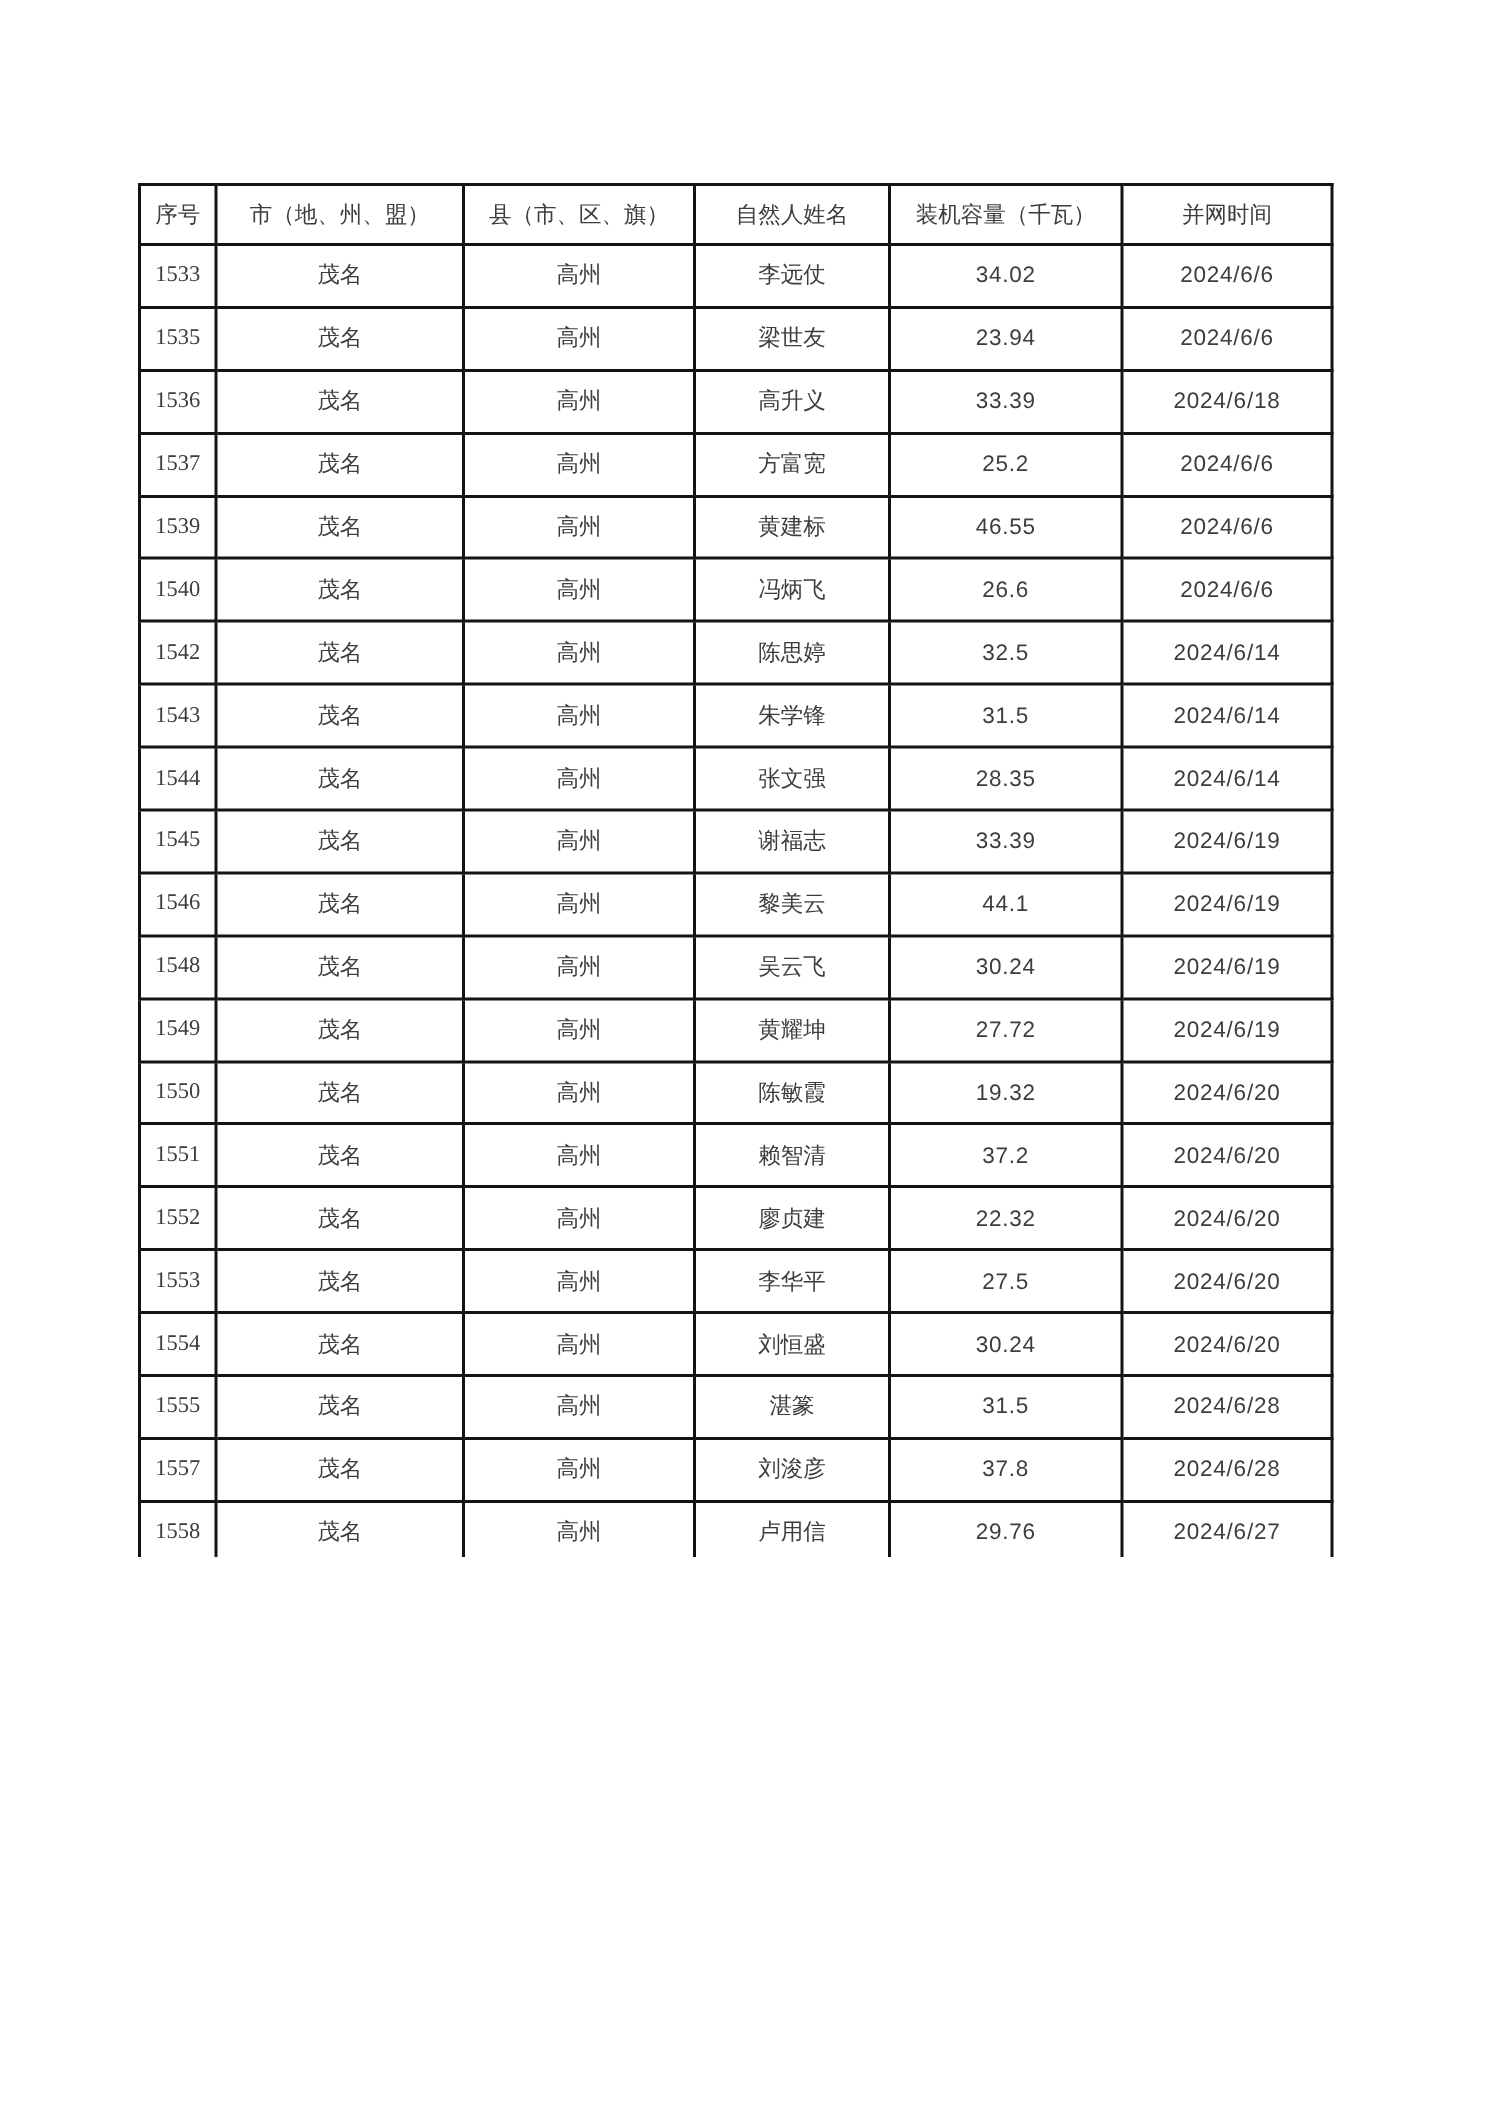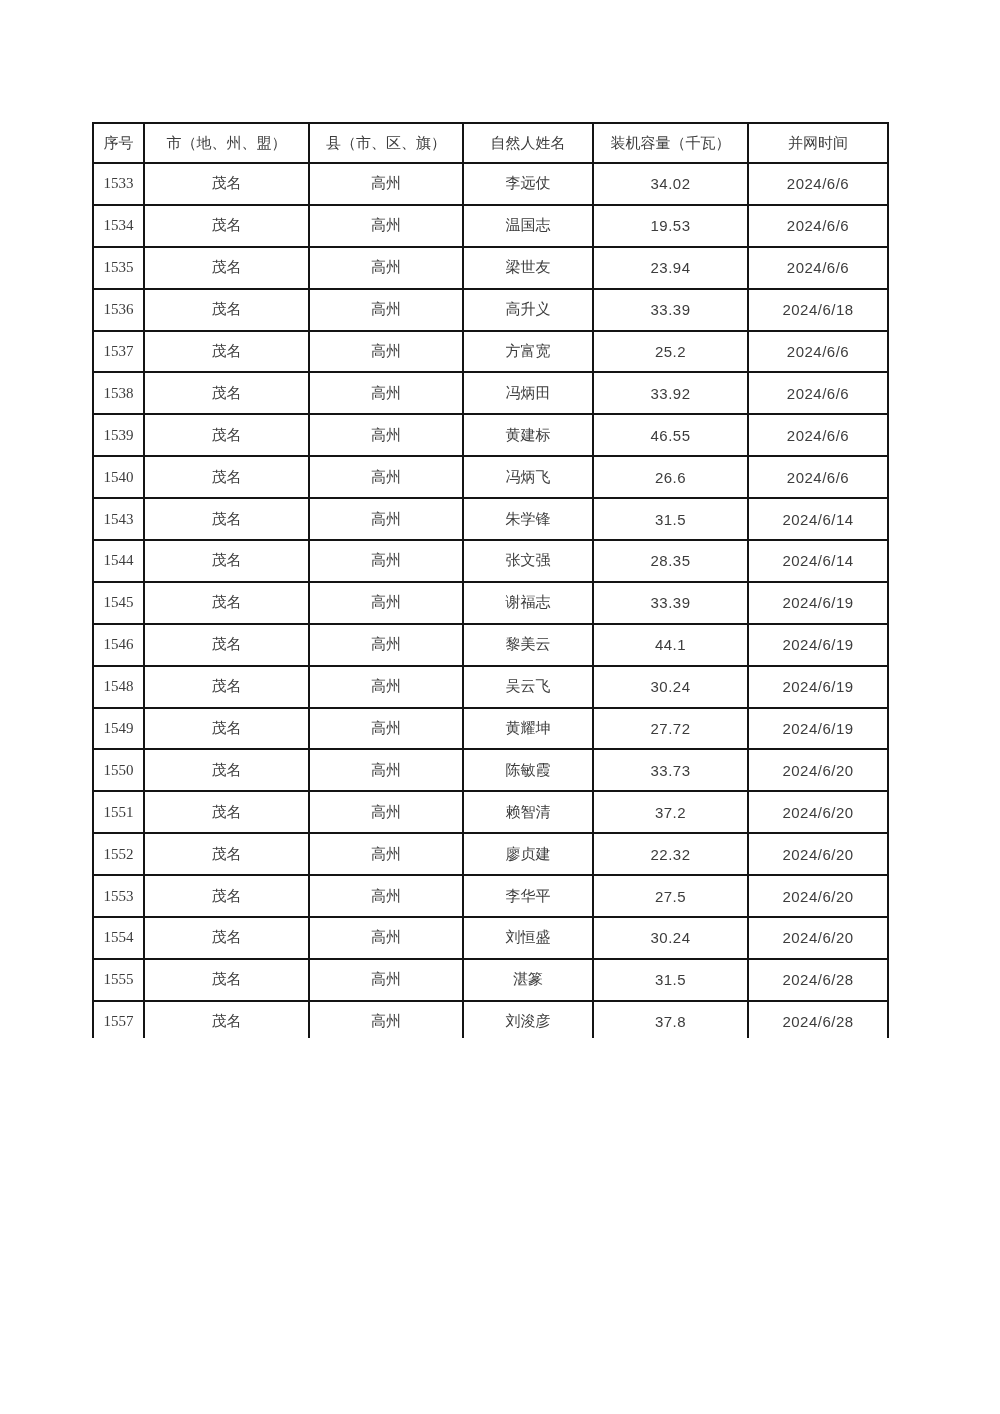--- a/index.html
+++ b/index.html
@@ -69,28 +69,20 @@
     <tbody>
         <tr>
           <td>1533</td>
           <td>茂名</td>
           <td>高州</td>
           <td>李远仗</td>
           <td class="num">34.02</td>
           <td class="date">2024/6/6</td>
         </tr>
         <tr>
-          <td>1534</td>
-          <td>茂名</td>
-          <td>高州</td>
-          <td>温国志</td>
-          <td class="num">19.53</td>
-          <td class="date">2024/6/6</td>
-        </tr>
-        <tr>
           <td>1535</td>
           <td>茂名</td>
           <td>高州</td>
           <td>梁世友</td>
           <td class="num">23.94</td>
           <td class="date">2024/6/6</td>
         </tr>
         <tr>
           <td>1536</td>
           <td>茂名</td>
@@ -101,42 +93,42 @@
         </tr>
         <tr>
           <td>1537</td>
           <td>茂名</td>
           <td>高州</td>
           <td>方富宽</td>
           <td class="num">25.2</td>
           <td class="date">2024/6/6</td>
         </tr>
         <tr>
-          <td>1538</td>
-          <td>茂名</td>
-          <td>高州</td>
-          <td>冯炳田</td>
-          <td class="num">33.92</td>
-          <td class="date">2024/6/6</td>
-        </tr>
-        <tr>
           <td>1539</td>
           <td>茂名</td>
           <td>高州</td>
           <td>黄建标</td>
           <td class="num">46.55</td>
           <td class="date">2024/6/6</td>
         </tr>
         <tr>
           <td>1540</td>
           <td>茂名</td>
           <td>高州</td>
           <td>冯炳飞</td>
           <td class="num">26.6</td>
           <td class="date">2024/6/6</td>
+        </tr>
+        <tr>
+          <td>1542</td>
+          <td>茂名</td>
+          <td>高州</td>
+          <td>陈思婷</td>
+          <td class="num">32.5</td>
+          <td class="date">2024/6/14</td>
         </tr>
         <tr>
           <td>1543</td>
           <td>茂名</td>
           <td>高州</td>
           <td>朱学锋</td>
           <td class="num">31.5</td>
           <td class="date">2024/6/14</td>
         </tr>
         <tr>
@@ -177,21 +169,21 @@
           <td>高州</td>
           <td>黄耀坤</td>
           <td class="num">27.72</td>
           <td class="date">2024/6/19</td>
         </tr>
         <tr>
           <td>1550</td>
           <td>茂名</td>
           <td>高州</td>
           <td>陈敏霞</td>
-          <td class="num">33.73</td>
+          <td class="num">19.32</td>
           <td class="date">2024/6/20</td>
         </tr>
         <tr>
           <td>1551</td>
           <td>茂名</td>
           <td>高州</td>
           <td>赖智清</td>
           <td class="num">37.2</td>
           <td class="date">2024/6/20</td>
         </tr>

